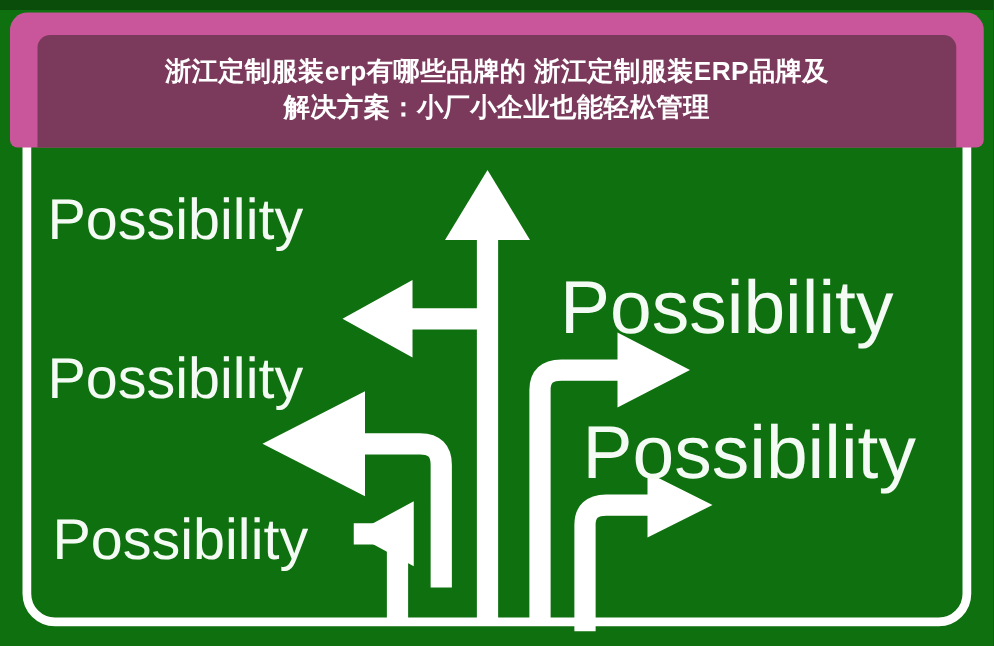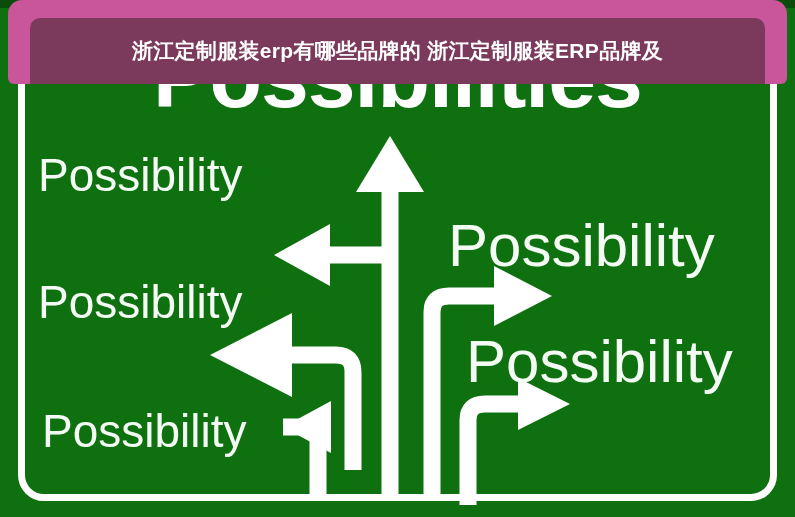--- a/index.html
+++ b/index.html
@@ -43,21 +43,21 @@
     white-space:nowrap;
     line-height:1;
   }
   .poss.l1{left:38px;top:152px;font-size:46px;}
   .poss.l2{left:38px;top:279px;font-size:46px;}
   .poss.l3{left:42px;top:408px;font-size:46px;}
   .poss.r1{left:448px;top:216px;font-size:60px;}
   .poss.r2{left:466px;top:332px;font-size:60px;}
   
   .banner-outer{
-    position:absolute;left:8px;top:0;width:779px;height:84px;
+    position:absolute;left:8px;top:10px;width:779px;height:108px;
     background:#c9559a;
     border-radius:14px 14px 6px 6px;
     box-sizing:border-box;
   }
   .banner-inner{
     position:absolute;left:22px;top:18px;right:22px;bottom:0px;
     background:#7b3a5c;
     border-radius:10px 10px 0 0;
     box-sizing:border-box;
     display:flex;align-items:center;justify-content:center;
@@ -116,17 +116,18 @@
   <div class="poss l3">Possibility</div>
   <div class="poss r1">Possibility</div>
   <div class="poss r2">Possibility</div>
 
   <div class="sign-inner-border"></div>
 
   <div class="banner-outer">
     <div class="banner-inner">
       <div class="banner-title">
         <span>浙江定制服装erp有哪些品牌的 浙江定制服装ERP品牌及</span>
+        <span class="l2">解决方案：小厂小企业也能轻松管理</span>
       </div>
     </div>
   </div>
 
 </div>
 
 </body></html>

